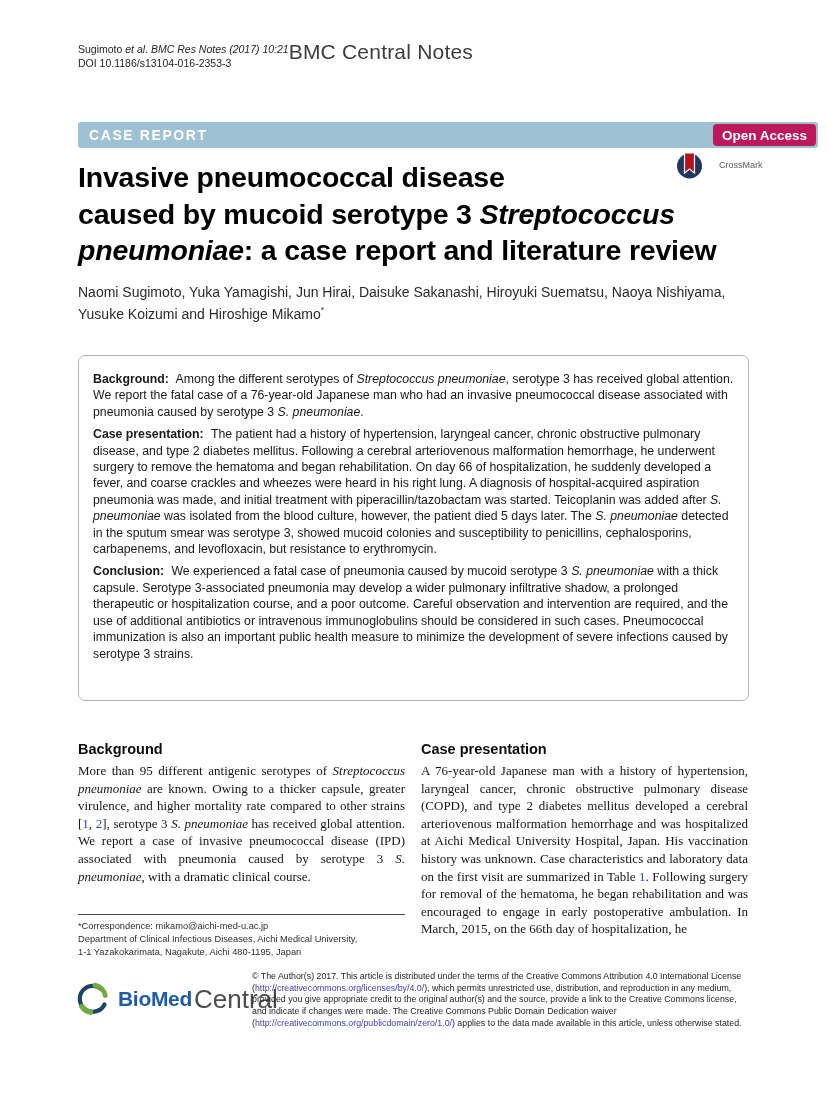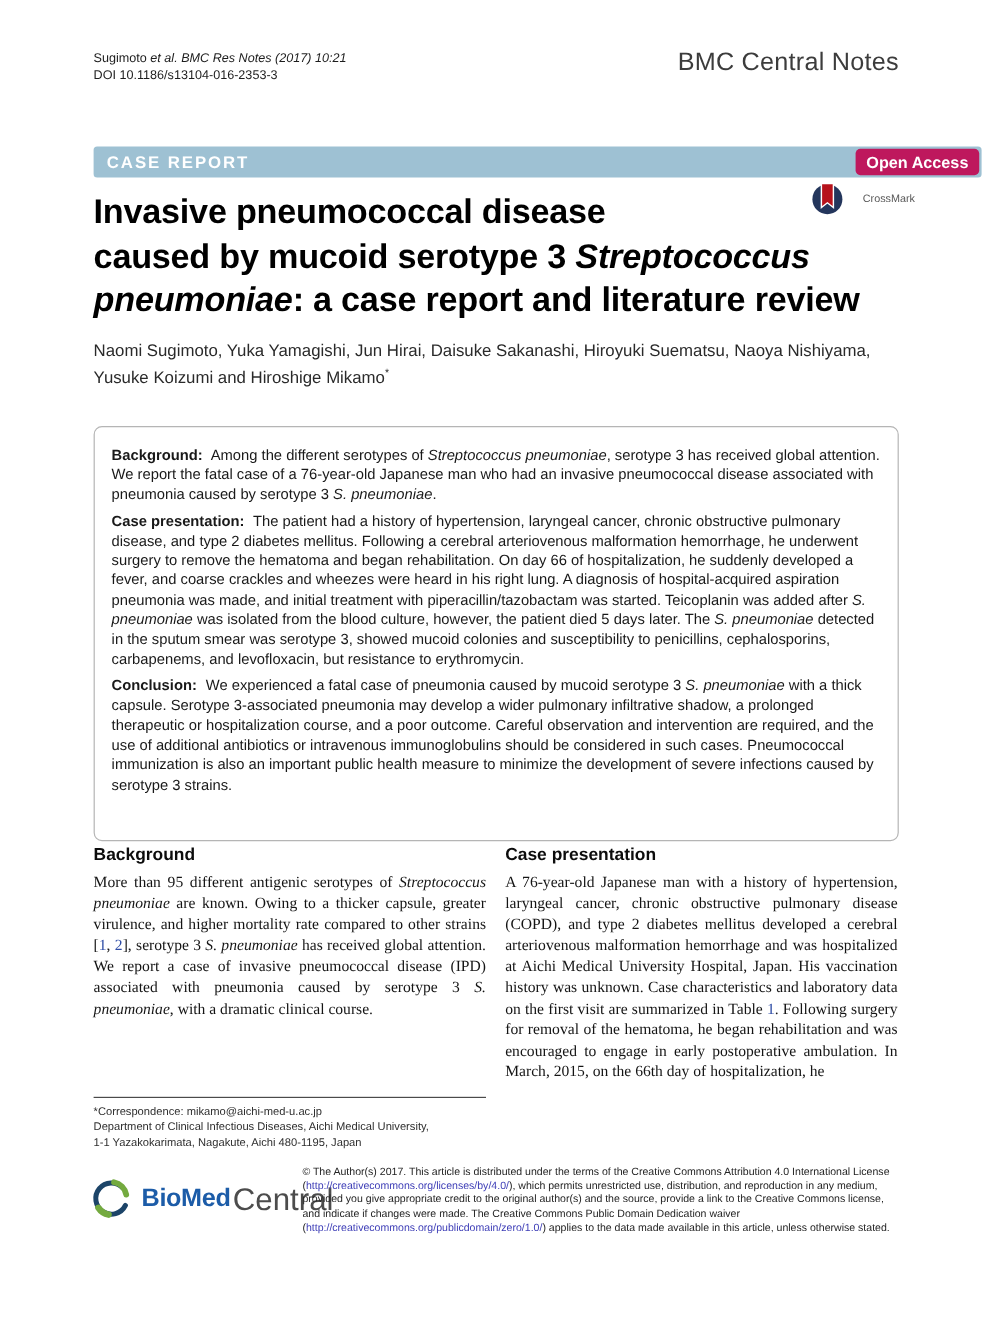--- a/index.html
+++ b/index.html
@@ -5,21 +5,21 @@
   html,body { margin:0; padding:0; background:#ffffff; }
   .page {
     position:relative; width:827px; height:1098px; background:#ffffff;
     font-family:"Liberation Sans", sans-serif; overflow:hidden;
   }
   .it { font-style:italic; }
   .lbl { font-weight:bold; margin-right:4px; }
   sup { font-size:62%; vertical-align:super; line-height:0; }
 
   
-  .header { position:absolute; left:78px; top:42px; width:671px; display:flex; justify-content:space-between; align-items:flex-start; }
+  .header { position:absolute; left:78px; top:42px; width:671px; display:flex; justify-content:flex-start; align-items:flex-start; }
   .citation, .doi { font-size:10.5px; line-height:14px; color:#1d1d1d; }
   .journal { font-size:21px; color:#3c3c3c; letter-spacing:0.2px; margin-top:-2px; }
 
   
   .banner { position:absolute; left:78px; top:122px; width:740px; height:26px; background:#9ec1d3; border-radius:3px; }
   .banner-label { position:absolute; left:11px; top:5px; color:#ffffff; font-weight:bold; font-size:14px; letter-spacing:1.6px; }
   .access-pill { position:absolute; right:2px; top:2px; bottom:2px; background:#be185d; border-radius:4px;
     color:#ffffff; font-weight:bold; font-size:13.5px; padding:2px 9px; display:flex; align-items:center; }
 
   
@@ -31,21 +31,21 @@
     font-weight:600; color:#000000; letter-spacing:-0.2px; }
   .authors { position:absolute; left:78px; top:281px; font-size:14px; line-height:22px; color:#2a2a2a; }
 
   
   .abstract-box { position:absolute; left:78px; top:355px; width:671px; min-height:346px; box-sizing:border-box;
     border:1px solid #b5b5b5; border-radius:7px; padding:9px 14px 9px; }
   .abs-heading { font-size:14px; font-weight:bold; color:#111; margin:2px 0 3px; }
   .abstract-box p { margin:6px 0; font-size:12.3px; line-height:16.4px; color:#191919; }
 
   
-  .body-col { position:absolute; top:705px; width:327px; }
+  .body-col { position:absolute; top:741px; width:327px; }
   .col-left { left:78px; }
   .col-right { left:421px; }
   .sec-heading { font-size:14.5px; font-weight:bold; color:#0c0c0c; margin:0 0 5px; }
   .body-col p { margin:0; font-family:"Liberation Serif", serif; font-size:13px; line-height:17.6px;
     text-align:justify; color:#141414; }
   .body-col .link { color:#2d4ba5; cursor:pointer; }
 
   
   .footnote { position:absolute; left:78px; top:914px; width:327px; font-size:9.3px; line-height:12.8px; color:#2e2e2e; }
   .fn-rule { border-top:1px solid #4a4a4a; width:327px; margin-bottom:5px; }

